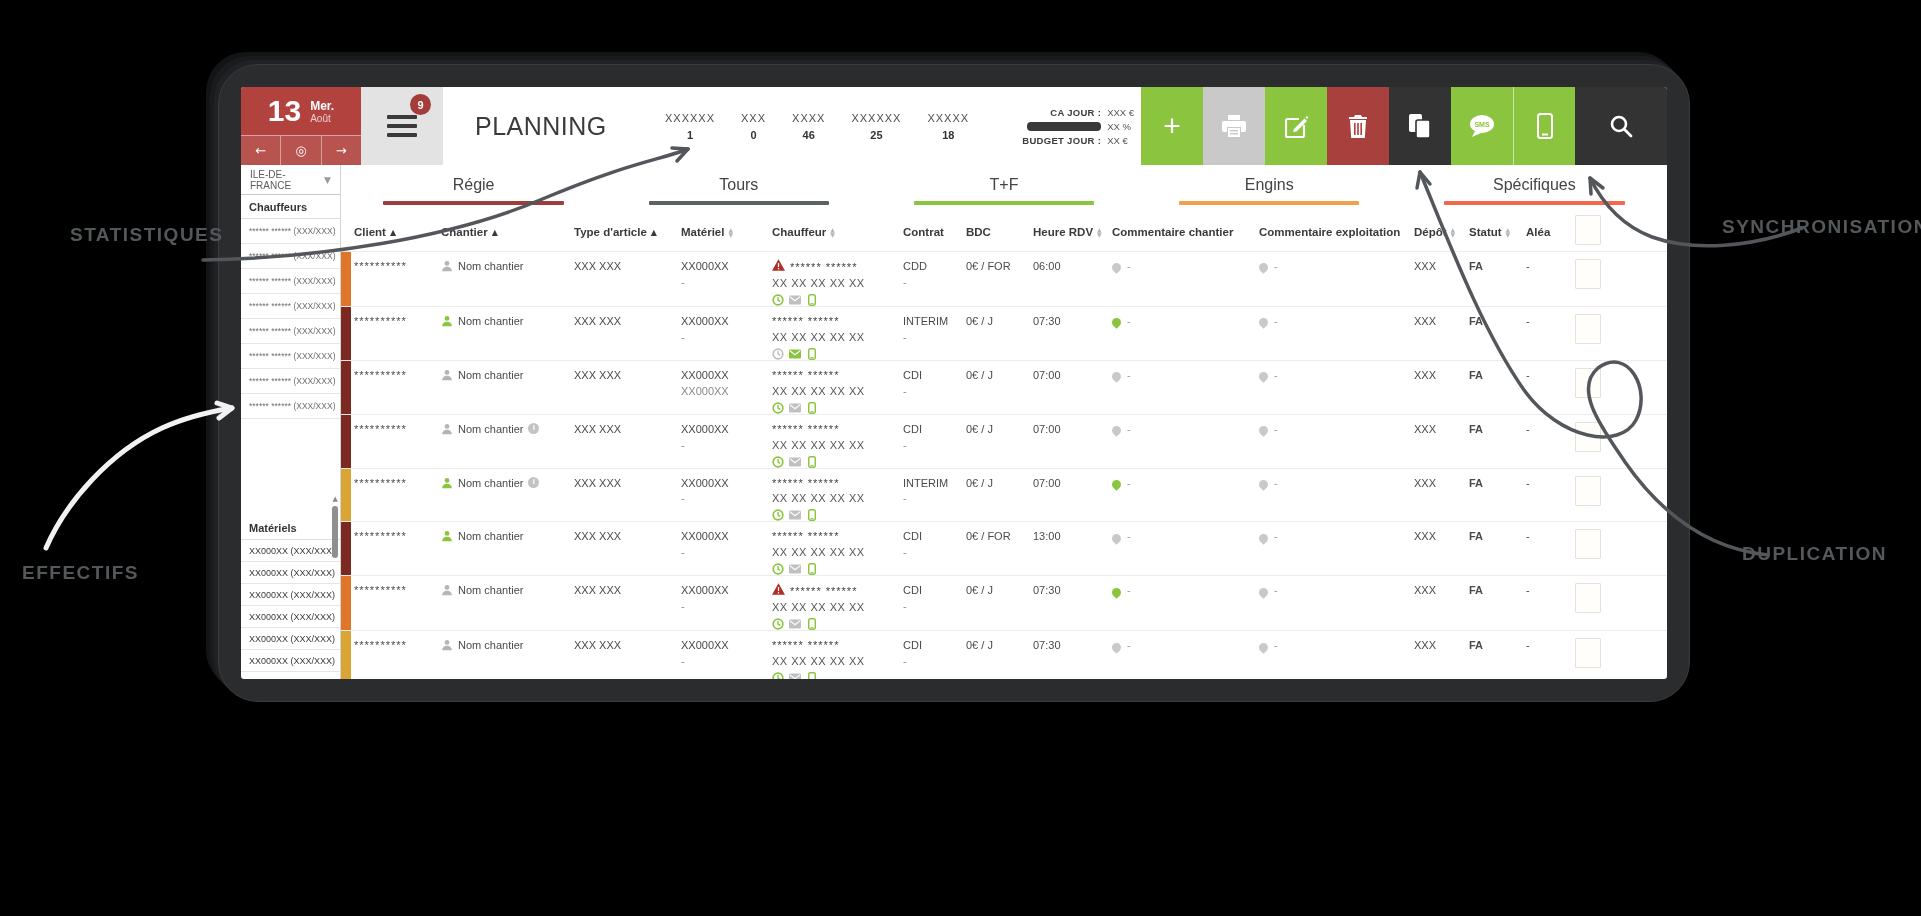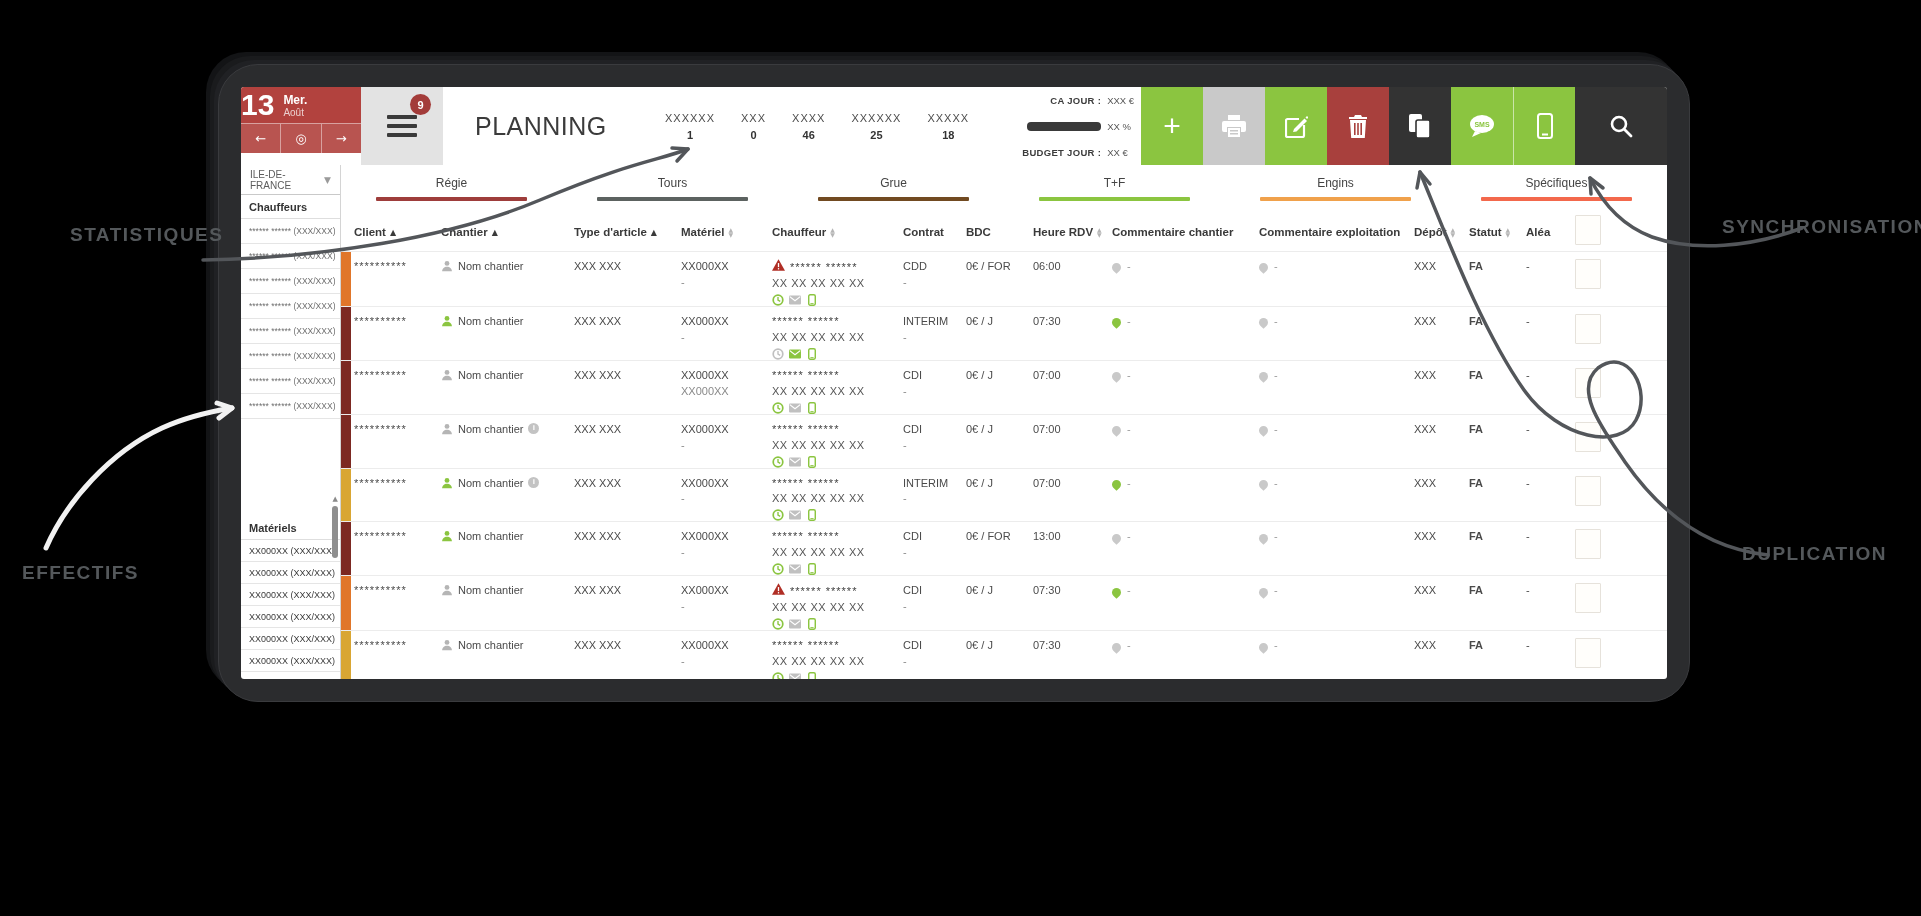--- a/index.html
+++ b/index.html
@@ -11,41 +11,41 @@
 
 .tablet{position:absolute;left:218px;top:64px;width:1472px;height:638px;background:#2b2c2e;
   border:1px solid #3a3b3e;border-radius:40px;z-index:2;
   box-shadow:-4px -4px 0 #202124,-8px -8px 0 #1a1b1d,-12px -12px 0 #131416,0 30px 60px rgba(0,0,0,.75)}
 .screen{position:absolute;left:22px;top:22px;width:1426px;height:592px;background:#fff;border-radius:3px;
   overflow:hidden;display:flex;flex-direction:column}
 
 
 .topbar{height:78px;flex:none;display:flex;align-items:stretch}
 .datebox{width:120px;flex:none;display:flex;flex-direction:column}
-.date-main{height:36px;background:#b2423e;display:flex;align-items:center;justify-content:flex-start;gap:9px;color:#fff}
+.date-main{height:48px;background:#b2423e;display:flex;align-items:center;justify-content:center;gap:9px;color:#fff}
 .date-day{font-size:30px;font-weight:bold;line-height:1}
 .date-side{display:flex;flex-direction:column;line-height:1.1;padding-top:2px}
 .date-weekday{font-size:12px;font-weight:bold}
 .date-month{font-size:10px;color:rgba(255,255,255,.75)}
 .date-nav{height:30px;background:#b85450;display:flex;border-top:1px solid rgba(255,255,255,.45)}
 .date-nav .nbtn{flex:1;display:flex;align-items:center;justify-content:center;color:#fff;font-size:13px;
   font-family:"DejaVu Sans",sans-serif;cursor:pointer}
 .date-nav .nbtn + .nbtn{border-left:1px solid rgba(255,255,255,.45)}
 .menubox{width:82px;flex:none;background:#e3e3e3;position:relative;display:flex;align-items:center;justify-content:center;cursor:pointer}
 .burger{display:flex;flex-direction:column;gap:5px}
 .burger i{display:block;width:30px;height:4px;background:#3a3a3a;border-radius:1px}
 .badge{position:absolute;top:7px;right:12px;width:21px;height:21px;border-radius:50%;background:#a33c3a;
   color:#fff;font-size:11px;font-weight:bold;display:flex;align-items:center;justify-content:center}
 .titlebox{width:208px;flex:none;display:flex;align-items:center;padding-left:32px}
 .app-title{font-size:25px;font-weight:400;color:#3b3b3b;letter-spacing:.5px}
 .statsbox{display:flex;align-items:center;gap:26px;padding:0 14px}
 .stat{display:flex;flex-direction:column;align-items:center;gap:5px}
 .stat-label{font-size:11px;color:#4c4c4c;letter-spacing:1px}
 .stat-value{font-size:11px;font-weight:bold;color:#333}
-.cabox{width:158px;flex:none;display:flex;flex-direction:column;justify-content:center;gap:15px;font-size:9.5px;color:#3c3c3c}
+.cabox{width:158px;flex:none;display:flex;flex-direction:column;justify-content:center;gap:3px;font-size:9.5px;color:#3c3c3c}
 .ca-row{display:flex;align-items:center;justify-content:flex-end;gap:6px}
 .ca-lab{font-weight:bold;letter-spacing:.3px}
 .ca-val{color:#555;width:34px}
 .ca-bar{width:74px;height:9px;background:#3a3a3a;border-radius:4px}
 .toolbar{flex:1;background:#333;display:flex;align-items:stretch}
 .tbtn{width:62px;flex:none;display:flex;align-items:center;justify-content:center;cursor:pointer}
 .tbtn svg{display:block}
 .btn-green{background:#8bc540}
 .btn-gray{background:#c9c9c9}
 .btn-red{background:#a8403d}
@@ -67,21 +67,21 @@
   font-size:8.5px;color:#6e6e6e;white-space:nowrap;cursor:pointer}
 .side-gap{height:97px;flex:none}
 .mat-list li{height:22px;font-weight:normal;color:#3a3a3a;font-size:9px}
 .scroll-up{position:absolute;right:2px;top:330px;font-size:7px;color:#8a8a8a;font-family:"DejaVu Sans",sans-serif}
 .scroll-thumb{position:absolute;right:2px;top:341px;width:6px;height:52px;background:#8f8f8f;border-radius:3px}
 
 
 .content{flex:1;display:flex;flex-direction:column;min-width:0}
 .tabs{height:48px;flex:none;display:flex}
 .tab{flex:1;display:flex;flex-direction:column;align-items:center;padding-top:11px;cursor:pointer}
-.tab-label{font-size:12px;color:#444}
+.tab-label{font-size:16px;color:#444}
 .tab-underline{width:68%;height:4px;margin-top:7px;border-radius:1px}
 
 .grid{display:grid;grid-template-columns:10px 84px 130px 104px 88px 128px 60px 64px 76px 144px 152px 52px 54px 46px 44px;
   column-gap:3px;align-items:start}
 .thead{height:38px;flex:none;align-items:center}
 .th{font-size:11.5px;font-weight:bold;color:#3a3a3a;white-space:nowrap;display:flex;align-items:center;gap:4px;cursor:pointer}
 .sort-asc{font-size:8px;color:#3a3a3a;font-family:"DejaVu Sans",sans-serif}
 .sort-both{display:inline-flex;flex-direction:column;font-size:6px;line-height:5px;color:#b5b5b5;font-family:"DejaVu Sans",sans-serif}
 .rows{flex:1;overflow:hidden}
 .trow{min-height:48px;border-top:1px solid #ececec;padding:0;cursor:pointer}
@@ -293,24 +293,20 @@
         <div class="tabs" id="tabs">
             <div class="tab">
               <div class="tab-label">Régie</div>
               <div class="tab-underline" style="background: rgb(158, 61, 59);"></div>
             </div>
             <div class="tab">
               <div class="tab-label">Tours</div>
               <div class="tab-underline" style="background: rgb(92, 98, 96);"></div>
             </div>
             <div class="tab">
-              <div class="tab-label">Grue</div>
-              <div class="tab-underline" style="background: rgb(113, 74, 33);"></div>
-            </div>
-            <div class="tab">
               <div class="tab-label">T+F</div>
               <div class="tab-underline" style="background: rgb(139, 197, 64);"></div>
             </div>
             <div class="tab">
               <div class="tab-label">Engins</div>
               <div class="tab-underline" style="background: rgb(240, 161, 75);"></div>
             </div>
             <div class="tab">
               <div class="tab-label">Spécifiques</div>
               <div class="tab-underline" style="background: rgb(243, 104, 76);"></div>

